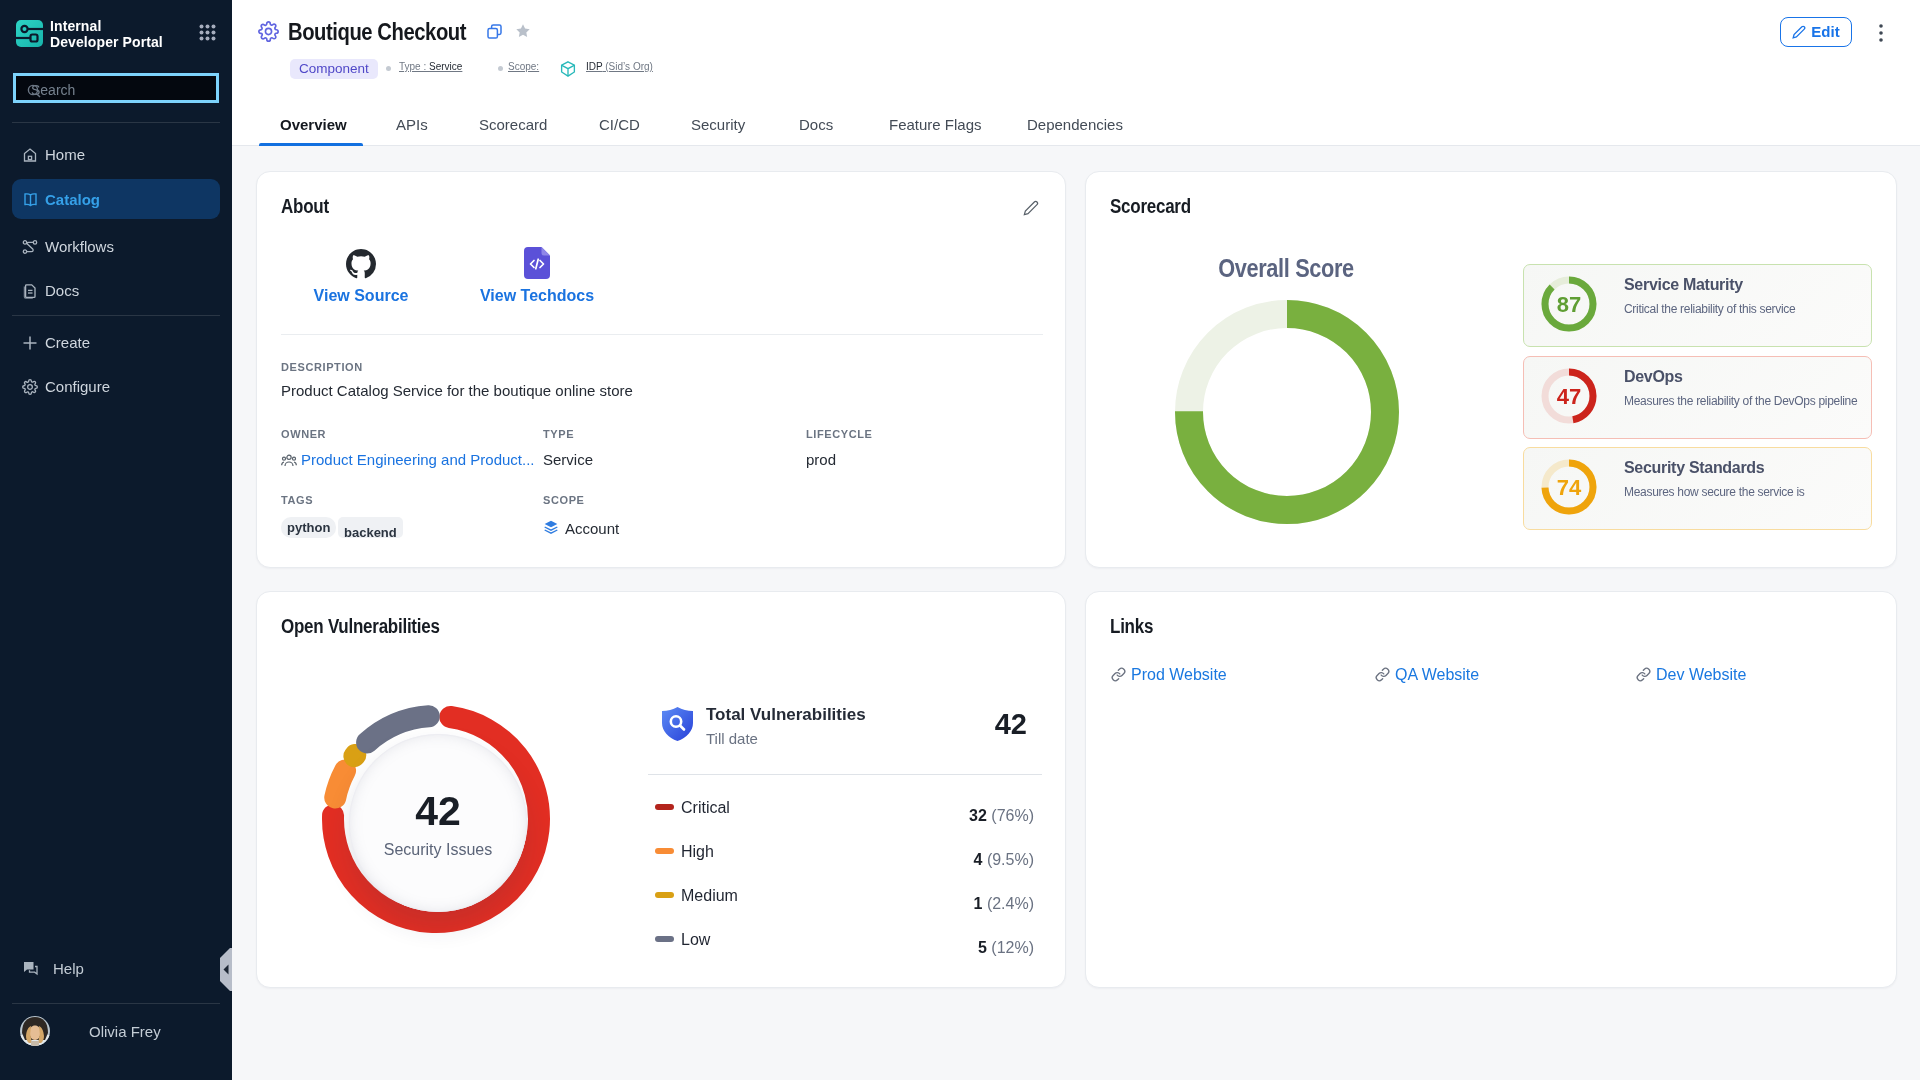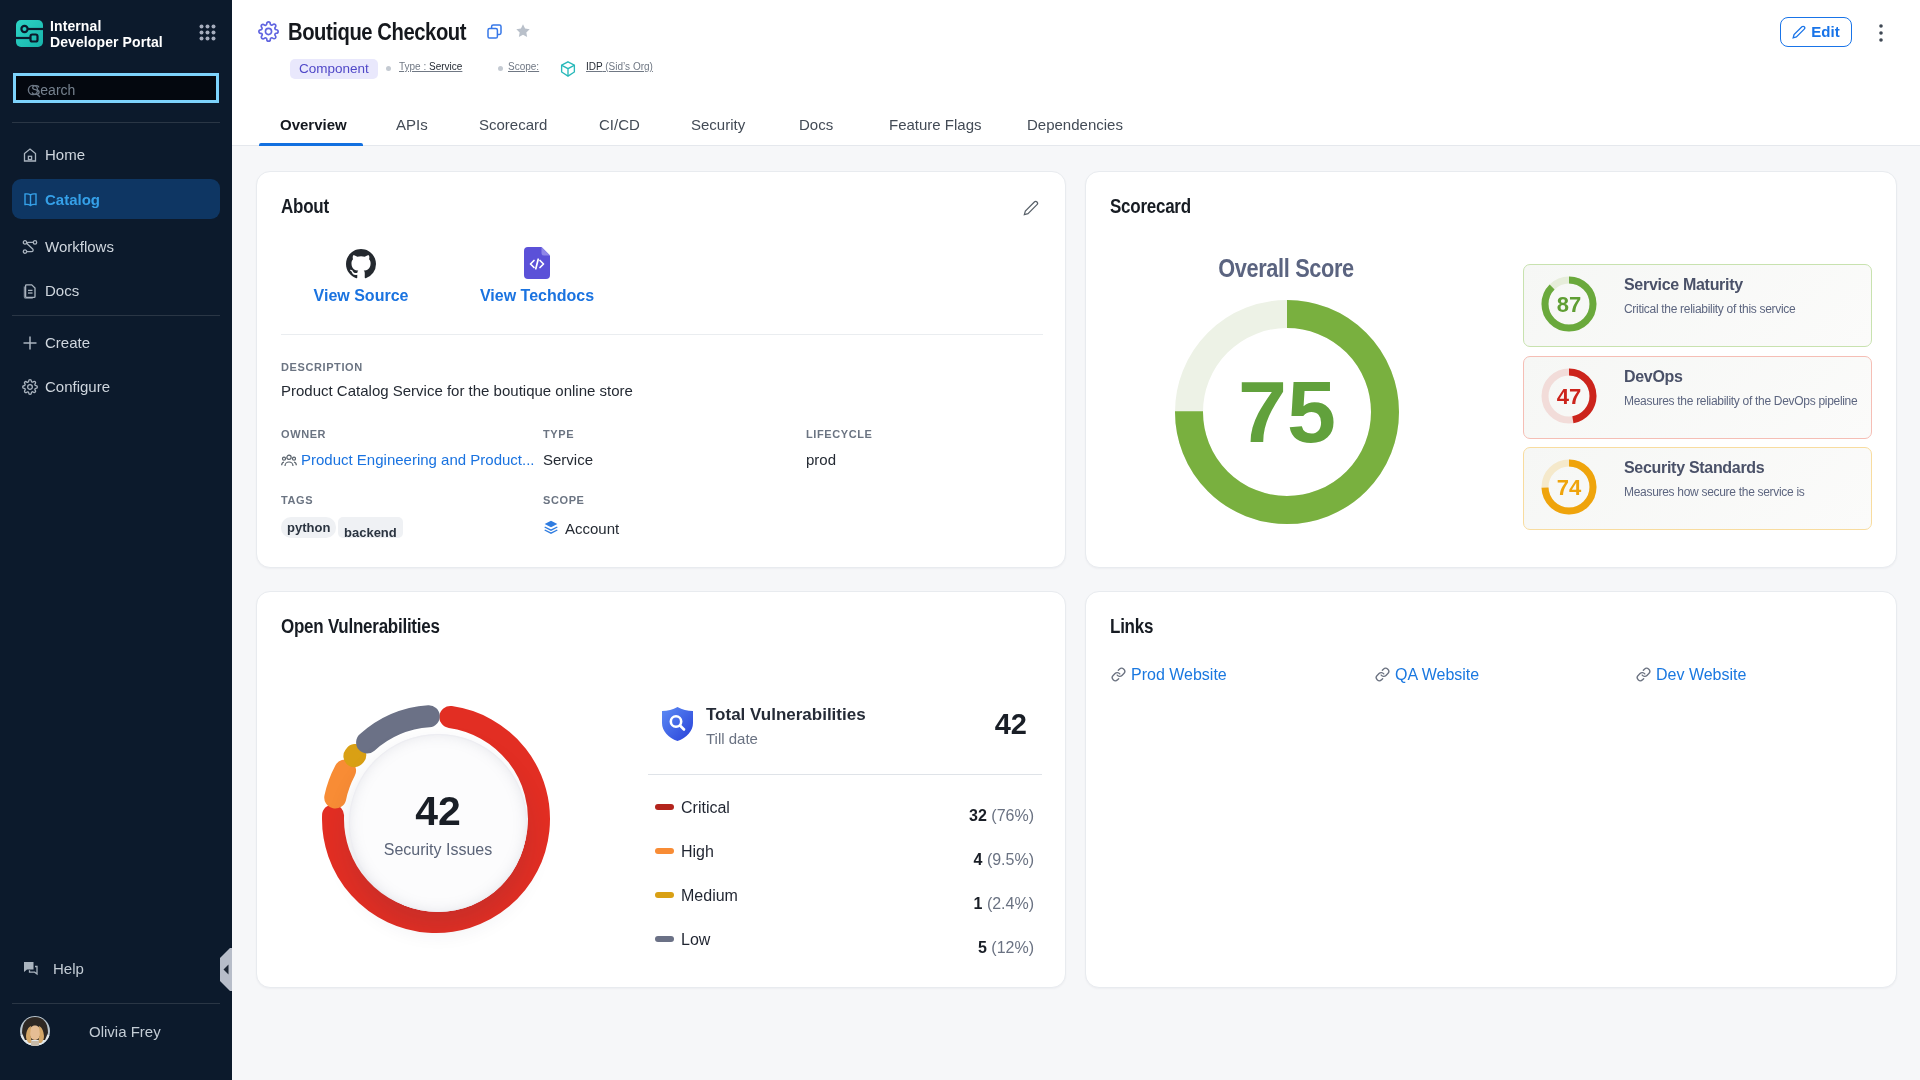--- a/index.html
+++ b/index.html
@@ -273,21 +273,20 @@
   <div class="val" style="left:308px;top:348px;">Account</div>
 </div>
 
 <div class="card" style="left:1085px;top:171px;width:812px;height:397px;">
   <div class="card-h">Scorecard</div>
   <div style="position:absolute;left:50px;top:82px;width:300px;text-align:center;font-size:25px;font-weight:700;color:#5b6480;letter-spacing:-0.4px;transform:scaleX(.87);">Overall Score</div>
   <svg style="position:absolute;left:81px;top:120px;" width="240" height="240">
     <circle cx="120" cy="120" r="98" fill="none" stroke="#edf2e6" stroke-width="28"></circle>
     <circle cx="120" cy="120" r="98" fill="none" stroke="#79b03f" stroke-width="28" stroke-dasharray="461.81 615.75" transform="rotate(-90 120 120)"></circle>
   </svg>
-  <div style="position:absolute;left:81px;top:120px;width:240px;height:240px;display:flex;align-items:center;justify-content:center;font-size:88px;font-weight:700;color:#61a13c;">75</div>
 
   <div class="scorebox" style="top:92px;border-color:#c8e2af;">
     <svg width="56" height="56">
       <circle cx="28" cy="28" r="24" fill="none" stroke="#e6edda" stroke-width="7"></circle>
       <circle cx="28" cy="28" r="24" fill="none" stroke="#6aa93c" stroke-width="7" stroke-dasharray="131.2 150.8" transform="rotate(-90 28 28)"></circle>
       <text x="28" y="36" text-anchor="middle" font-size="22" font-weight="bold" fill="#5f9e33">87</text>
     </svg>
     <div class="sb-t">Service Maturity</div>
     <div class="sb-s">Critical the reliability of this service</div>
   </div>

